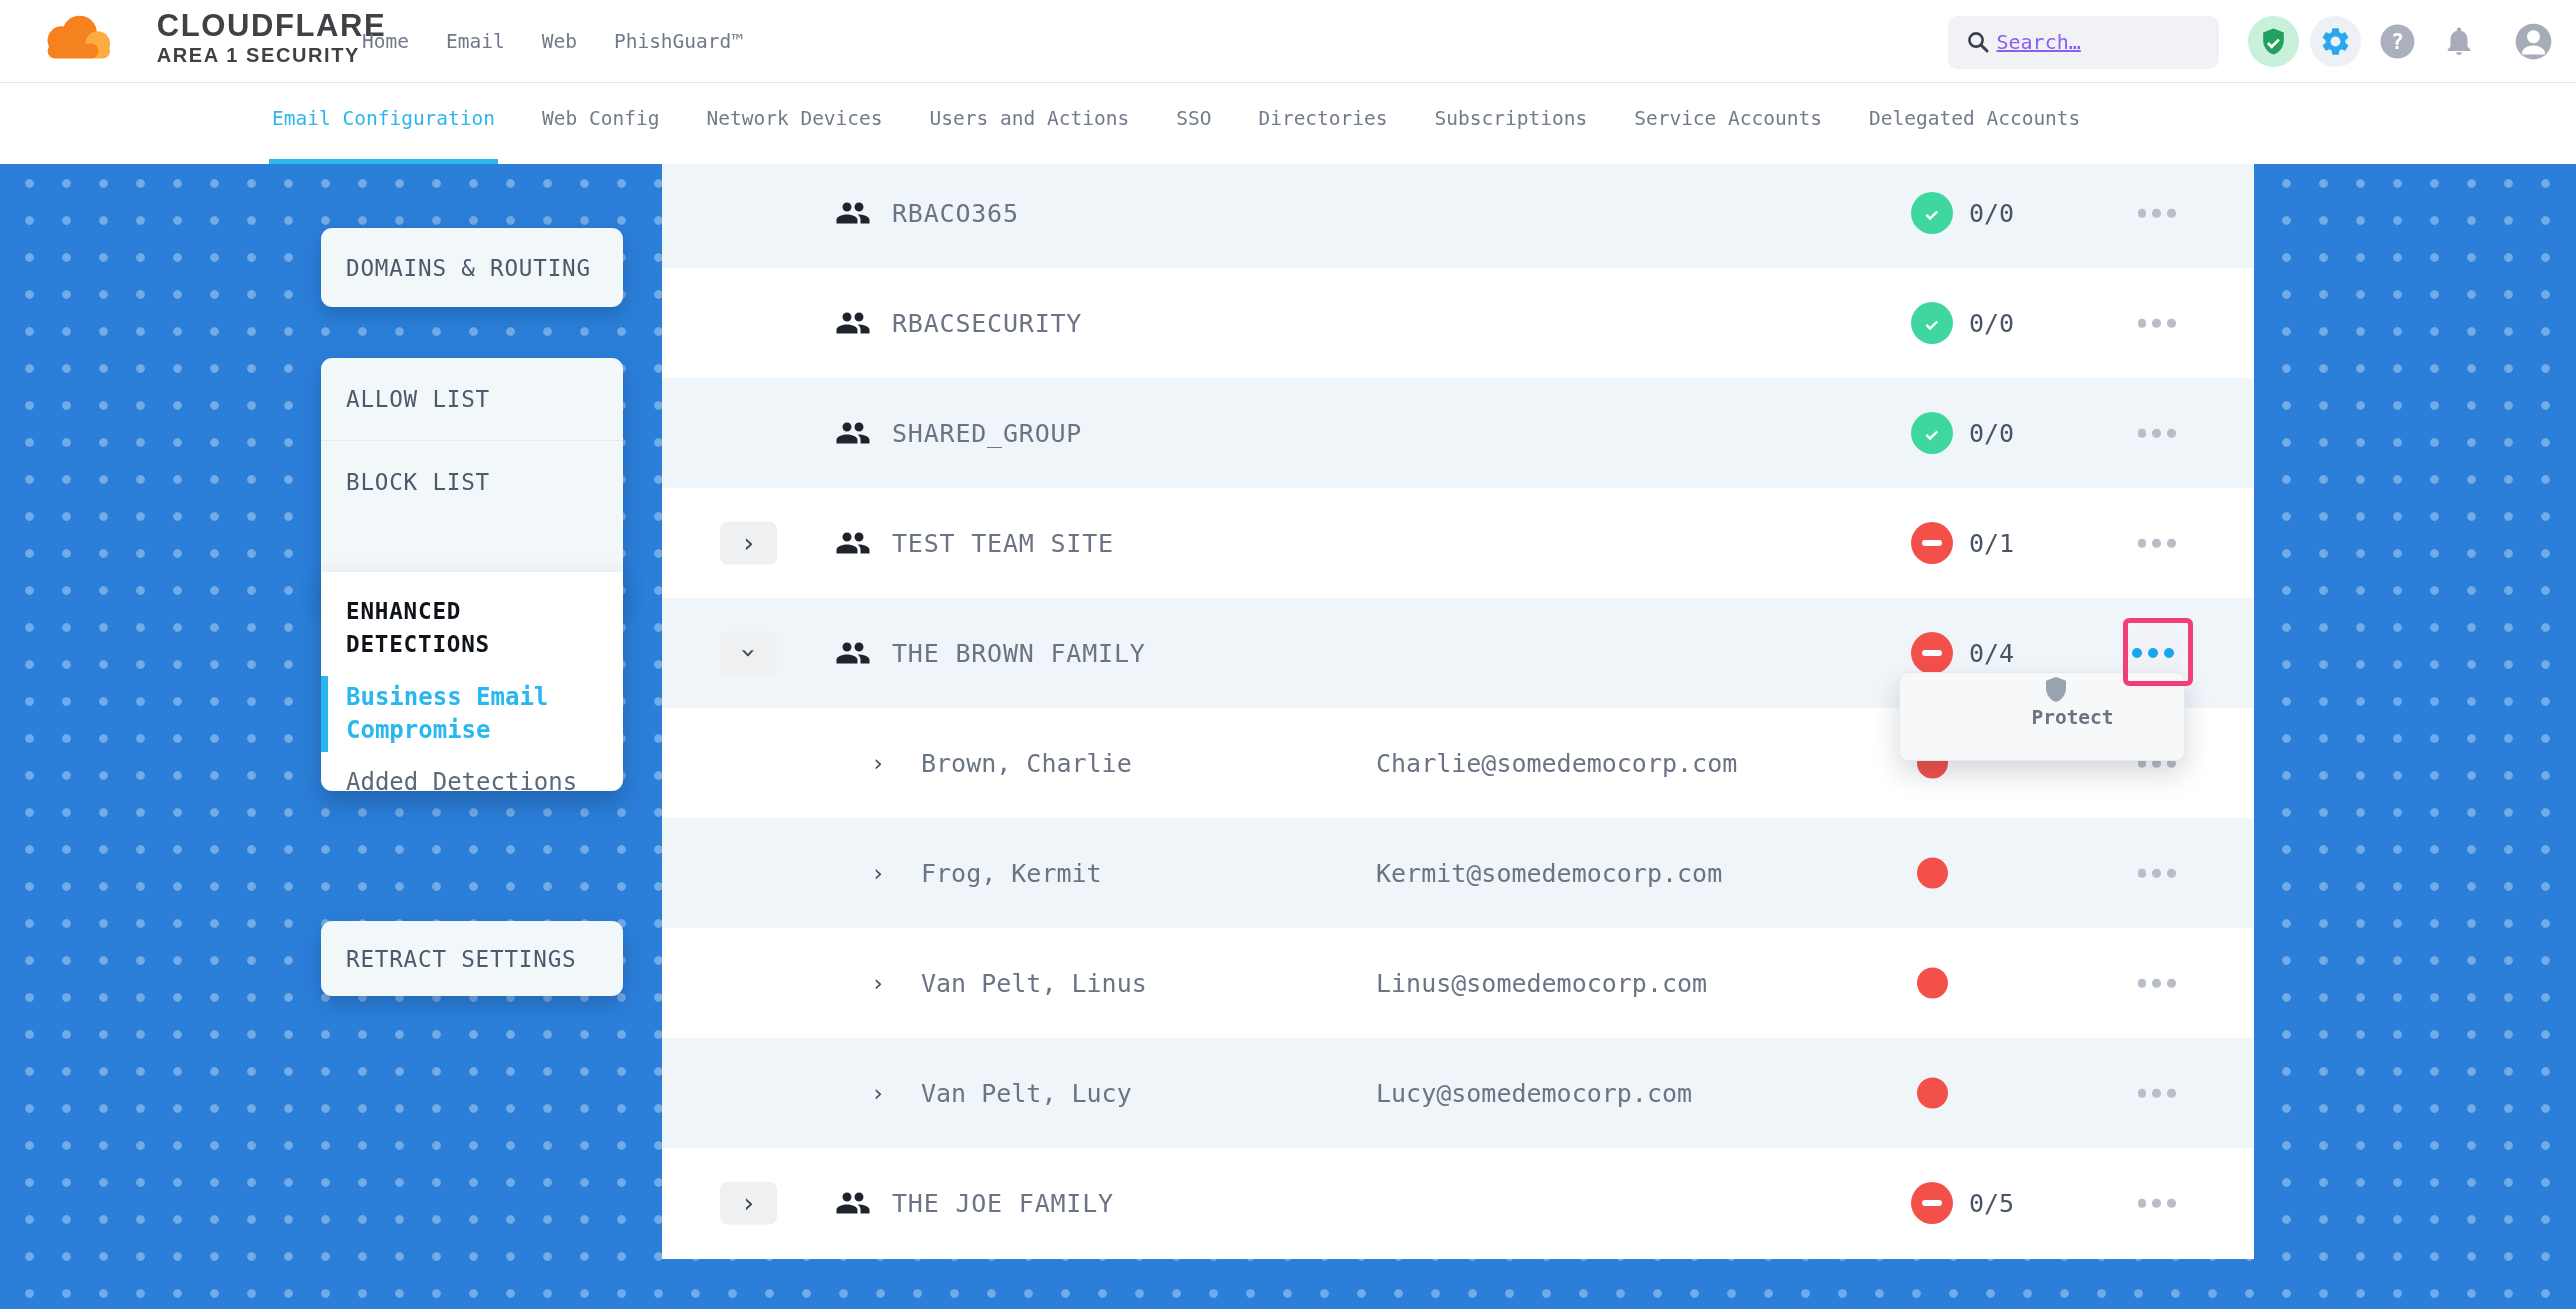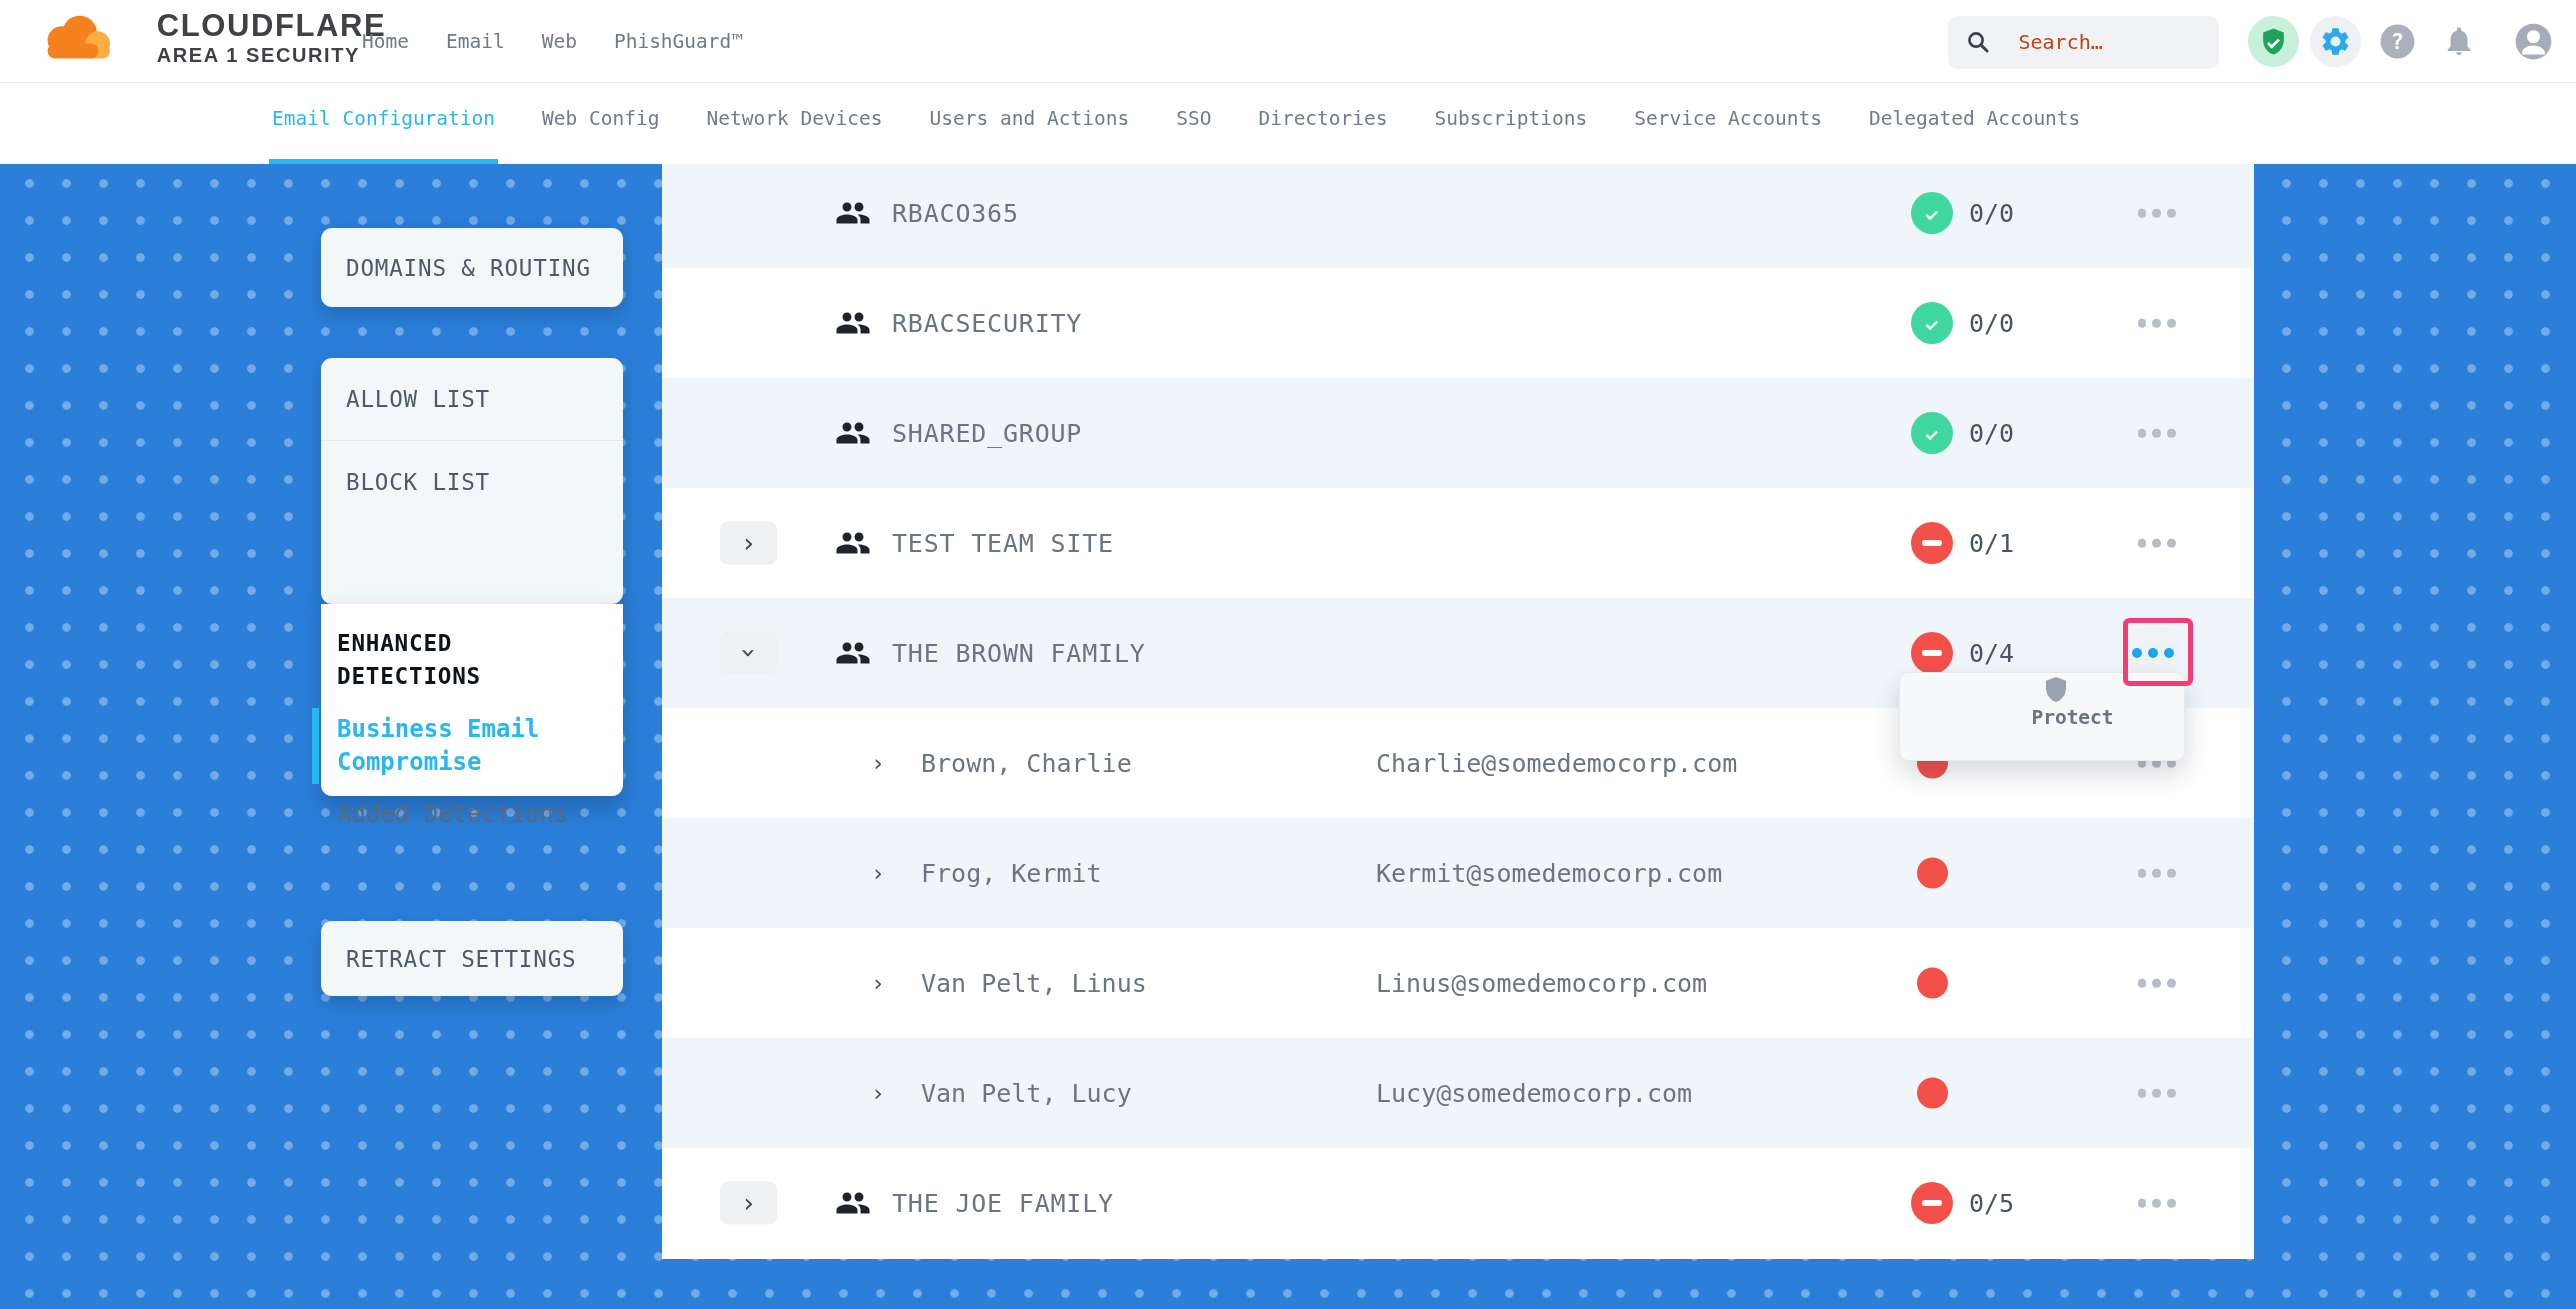--- a/index.html
+++ b/index.html
@@ -14,43 +14,43 @@
   .logo{position:absolute;left:36px;top:7.8px;display:flex;align-items:center;gap:32px;}
   .logo svg{width:84px;height:51px;margin-top:4.7px;}
   .logo-text{margin-left:4.7px;font-family:"Liberation Sans",sans-serif;}
   .logo-name{font-size:31px;font-weight:bold;color:#3f4145;letter-spacing:1.6px;line-height:36px;}
   .logo-sub{font-size:20px;font-weight:bold;color:#3f4145;letter-spacing:1.6px;line-height:23px;}
   .top-nav{position:absolute;left:362px;top:0;height:82px;display:flex;align-items:center;gap:37px;}
   .top-nav .nav-item{font-size:19.5px;color:#707a89;cursor:pointer;}
   .search{position:absolute;left:1948px;top:15.6px;width:271px;height:53px;background:#f0f2f5;
           border-radius:9.3px;display:flex;align-items:center;padding-left:17px;box-sizing:border-box;}
   .search svg{width:26.5px;height:26.5px;}
-  .search .ph{margin-left:27px;font-size:20px;color:#c2410c;}
+  .search .ph{margin-left:5px;font-size:20px;color:#8b5cf6;text-decoration:underline;}
   .hdr-icons{position:absolute;right:0;top:0;height:82px;display:flex;align-items:center;}
   .icon-wrap{width:62px;display:flex;justify-content:center;}
   .badge-circle{width:51px;height:51px;border-radius:50%;display:flex;align-items:center;justify-content:center;}
   .badge-green{background:#c9f0db;}
   .badge-gray{background:#edf0f4;}
   
   .tabbar{position:absolute;left:0;top:72px;width:2576px;height:92px;background:#ffffff;z-index:9;
           display:flex;align-items:stretch;padding-left:272px;box-sizing:border-box;gap:47px;}
   .tab{display:flex;align-items:center;font-size:19.5px;color:#717b8a;position:relative;cursor:pointer;white-space:nowrap;}
   .tab.active{color:#2cb6ee;}
   .tab.active::after{content:"";position:absolute;left:-3.1px;right:-3.1px;bottom:0;height:5.4px;background:#2cb6ee;}
   
   .side-card{position:absolute;left:321px;width:302px;background:#f2f7fa;border-radius:11px;
              box-shadow:0 7.8px 20px rgba(15,45,90,.28);box-sizing:border-box;color:#4d5a6b;margin-top:16px;}
   .side-card .item{font-size:22.6px;letter-spacing:0.8px;display:flex;align-items:center;padding:0 25px;cursor:pointer;}
   .card1{top:212px;height:79px;}
   .card1 .item{height:100%;}
   .card2{top:342px;height:246px;border-radius:11px;}
   .card2 .item{height:82px;border-bottom:1.6px solid #e3eaf0;}
   .card2 .item:last-child{border-bottom:none;}
-  .card3{top:588px;height:192px;background:#ffffff;border-radius:0 0 11px 11px;
-         box-shadow:0 12.5px 25px rgba(15,45,90,.30);padding:23px 16px;}
+  .card3{top:556px;height:219px;background:#ffffff;border-radius:0 0 11px 11px;
+         box-shadow:0 12.5px 25px rgba(15,45,90,.30);padding:23px 25px;}
   .card3 .title{font-size:22.6px;font-weight:700;color:#0f141b;line-height:33px;letter-spacing:0.8px;}
   .card3 .sub{font-size:24px;line-height:33px;margin-top:20px;cursor:pointer;}
   .card3 .sub.active{color:#29b7f0;font-weight:700;position:relative;}
   .card3 .sub.active::before{content:"";position:absolute;left:-25px;top:-4.7px;bottom:-4.7px;width:7px;background:#29b7f0;}
   .card3 .sub.plain{color:#5a6878;margin-top:18.7px;}
   .card4{top:905px;height:75px;}
   .card4 .item{height:100%;}
   
   .panel{position:absolute;left:662px;top:158px;width:1592px;height:1101px;background:#ffffff;}
   .row{position:relative;height:110px;}

